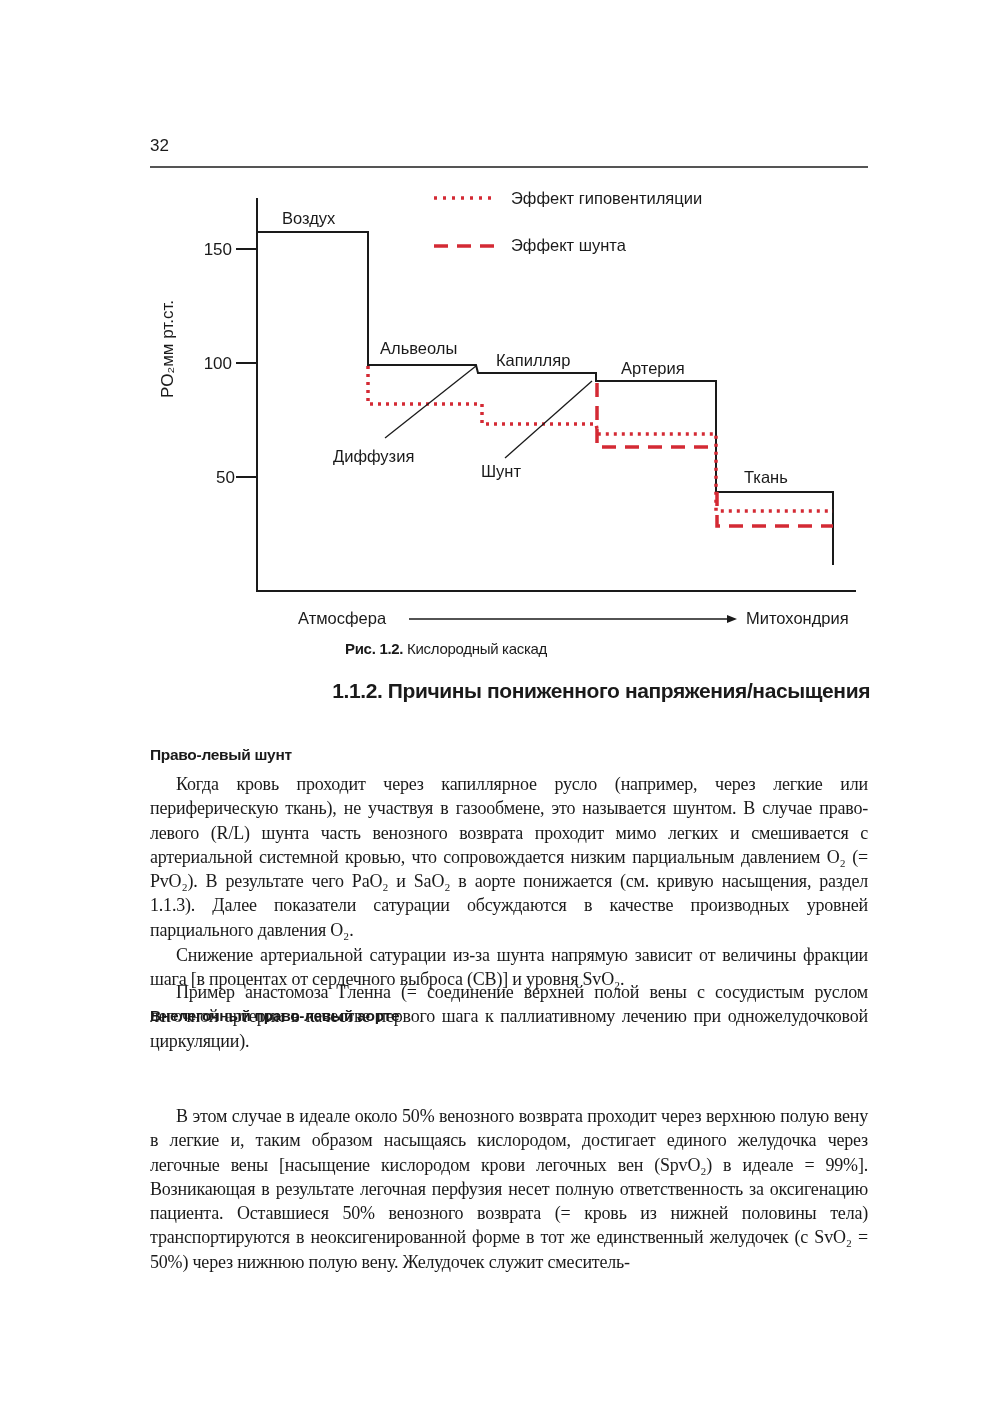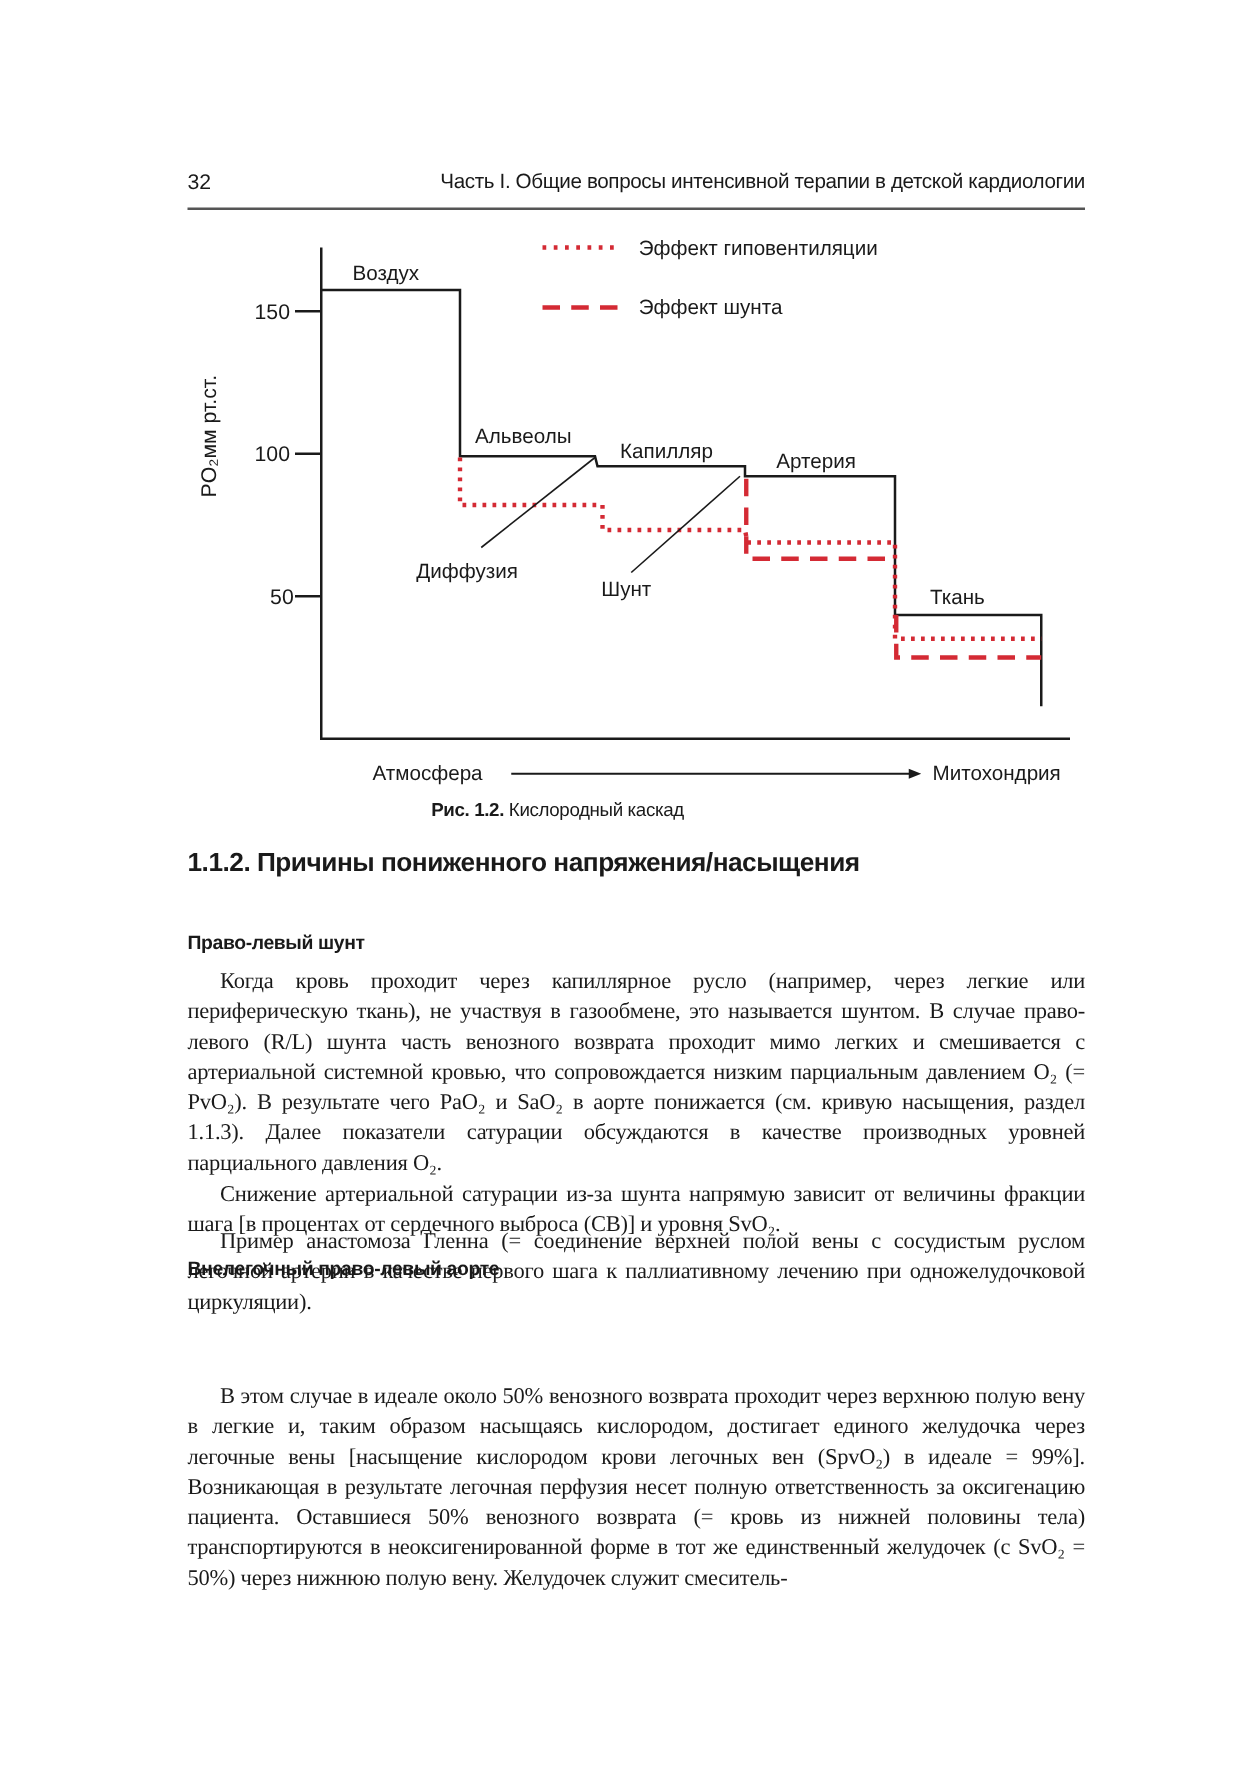--- a/index.html
+++ b/index.html
@@ -4,30 +4,29 @@
 <style>
   html, body { margin: 0; padding: 0; background: #ffffff; }
   body { width: 1000px; height: 1428px; position: relative; overflow: hidden; color: #1a1a1a; }
   .page-header { position: absolute; left: 150px; top: 120px; width: 718px; height: 34px; border-bottom: 2px solid #555; margin-top: 12px; }
   .page-num { position: absolute; left: 0; top: 4px; font-family: "Liberation Sans", sans-serif; font-size: 17px; }
   .running-title { position: absolute; right: 0; top: 4px; font-family: "Liberation Sans", sans-serif; font-size: 16.5px; letter-spacing: -0.3px; }
   .figure { position: absolute; left: 0; top: 0; width: 1000px; height: 670px; }
   .figure svg { position: absolute; left: 0; top: 0; }
   .caption { position: absolute; left: 0; width: 892px; top: 640px; text-align: center; font-family: "Liberation Sans", sans-serif; font-size: 15px; letter-spacing: -0.3px; }
   .caption b { font-weight: bold; }
-  .section-title { position: absolute; left: 150px; top: 676px; width: 720px; font-family: "Liberation Sans", sans-serif; font-weight: bold; font-size: 21px; line-height: 30px; letter-spacing: -0.4px; }
+  .section-title { position: absolute; left: 150px; top: 676px; width: 720px; font-family: "Liberation Sans", sans-serif; font-weight: bold; font-size: 21px; line-height: 30px; letter-spacing: -0.4px; text-align: right; }
   .subhead { position: absolute; left: 150px; font-family: Liberation Sans, sans-serif; font-weight: bold; font-size: 15.5px; letter-spacing: -0.3px; }
   .para { position: absolute; left: 150px; width: 718px; font-family: "Liberation Serif", serif; font-size: 18px; line-height: 24.3px; text-align: justify; text-indent: 26px; letter-spacing: -0.2px; }
 </style>
 </head>
 <body>
 
 <div class="page-header">
   <span class="page-num">32</span>
-  <span class="running-title">Часть I. Общие вопросы интенсивной терапии в детской кардиологии</span>
 </div>
 
 <div class="figure">
   <svg width="1000" height="670" viewBox="0 0 1000 670" font-family="Liberation Sans, sans-serif">
 
     <line x1="257" y1="198" x2="257" y2="591" stroke="#1a1a1a" stroke-width="2"></line>
     <line x1="256" y1="591" x2="856" y2="591" stroke="#1a1a1a" stroke-width="2"></line>
 
     <line x1="236" y1="249" x2="257" y2="249" stroke="#1a1a1a" stroke-width="2"></line>
     <line x1="236" y1="363" x2="257" y2="363" stroke="#1a1a1a" stroke-width="2"></line>

